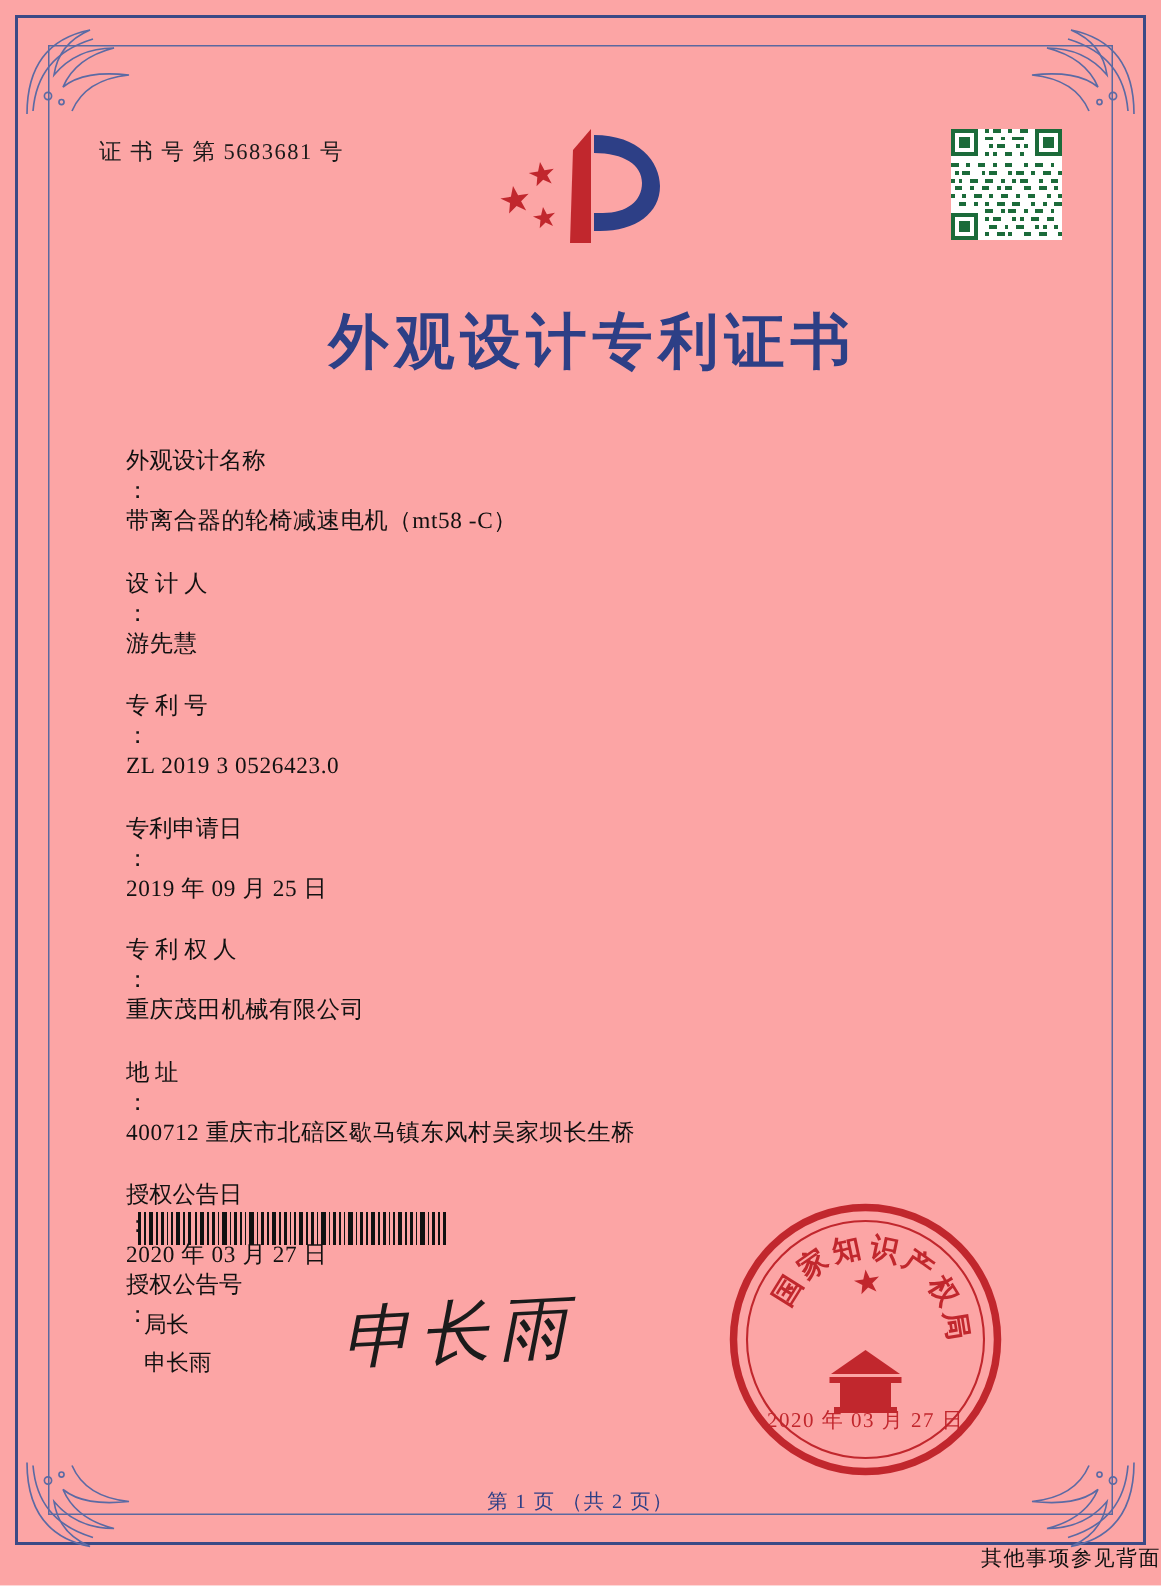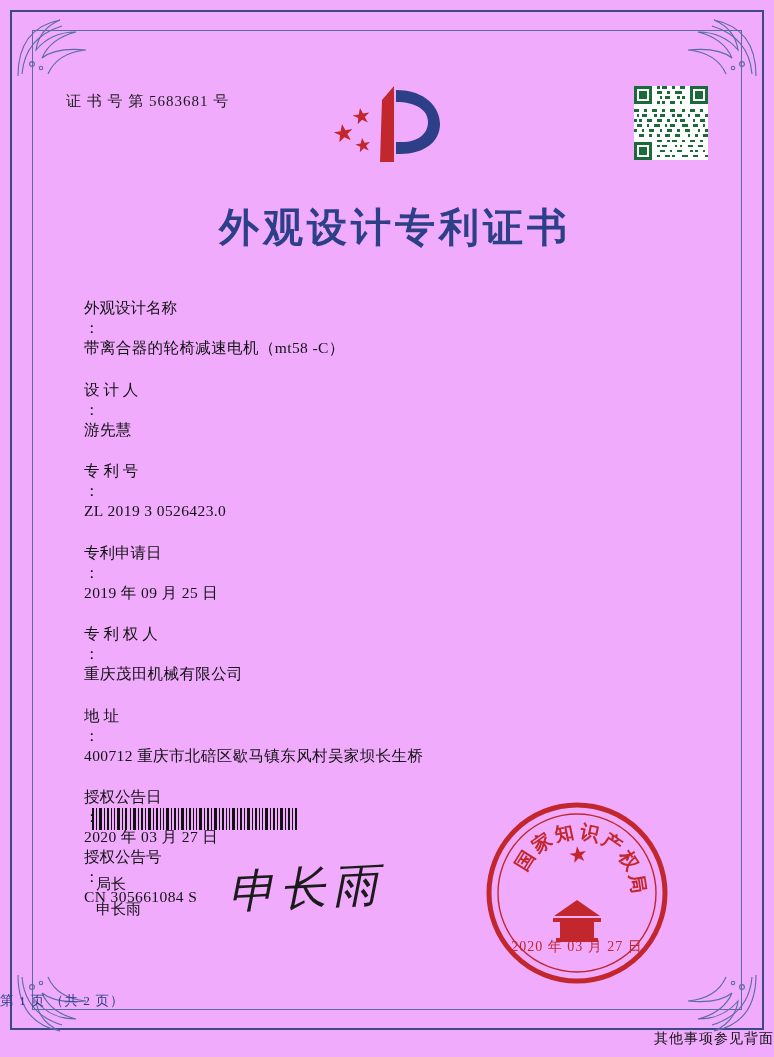--- a/index.html
+++ b/index.html
@@ -8,21 +8,21 @@
     background: #ffffff;
   }
   body {
     font-family: "Liberation Serif", "DejaVu Serif", serif;
   }
   .page {
     position: relative;
     width: 774px;
     height: 1057px;
     margin: 0 auto;
-    background: #f0abfc;
+    background: #fca5a5;
     overflow: hidden;
   }
   
   .frame-outer {
     position: absolute;
     left: 10px; top: 10px;
     width: 754px; height: 1020px;
     border: 2px solid #3b4a86;
     box-sizing: border-box;
   }
@@ -185,20 +185,21 @@
     text-align: center;
     color: #c1272d;
     font-size: 14px;
     letter-spacing: 1px;
   }
 
   .page-no {
     position: absolute;
     left: 0; right: 0;
     top: 992px;
+    text-align: center;
     font-size: 13.5px;
     color: #2d3f86;
     letter-spacing: 1px;
   }
   .footnote {
     position: absolute;
     left: 0; right: 0;
     top: 1030px;
     text-align: right;
     font-size: 14px;
@@ -404,21 +405,20 @@
       <span class="field-colon">：</span>
       <span class="field-value">400712 重庆市北碚区歇马镇东风村吴家坝长生桥</span>
     </div>
 
     <div class="field-row dual">
       <span class="field-label">授权公告日</span>
       <span class="field-colon">：</span>
       <span class="field-value">2020 年 03 月 27 日</span>
       <span class="sub-label">授权公告号</span>
       <span class="field-colon">：</span>
-      <span class="field-value">CN 305661084 S</span>
     </div>
 
   </div>
 
 
   <div class="barcode">
     <svg viewBox="0 0 208 22" shape-rendering="crispEdges">
       <g fill="#111">
         <rect x="0" y="0" width="2" height="22"></rect>
           <rect x="4" y="0" width="1" height="22"></rect>

